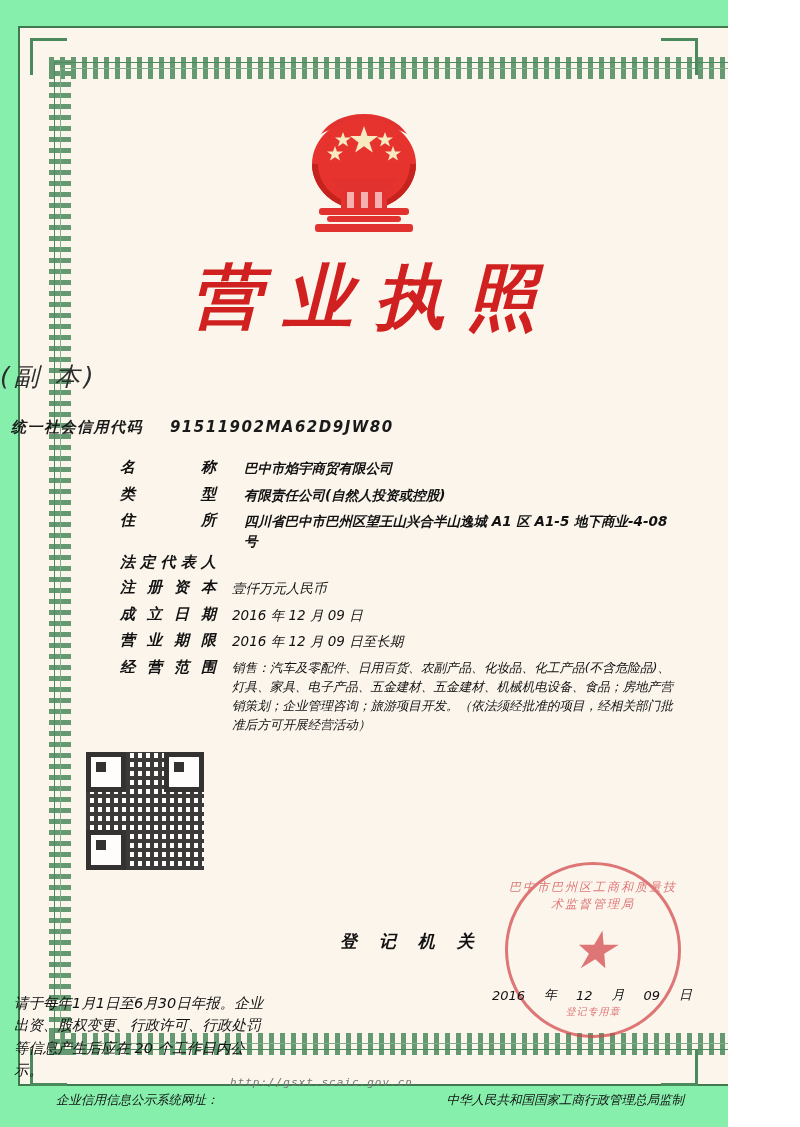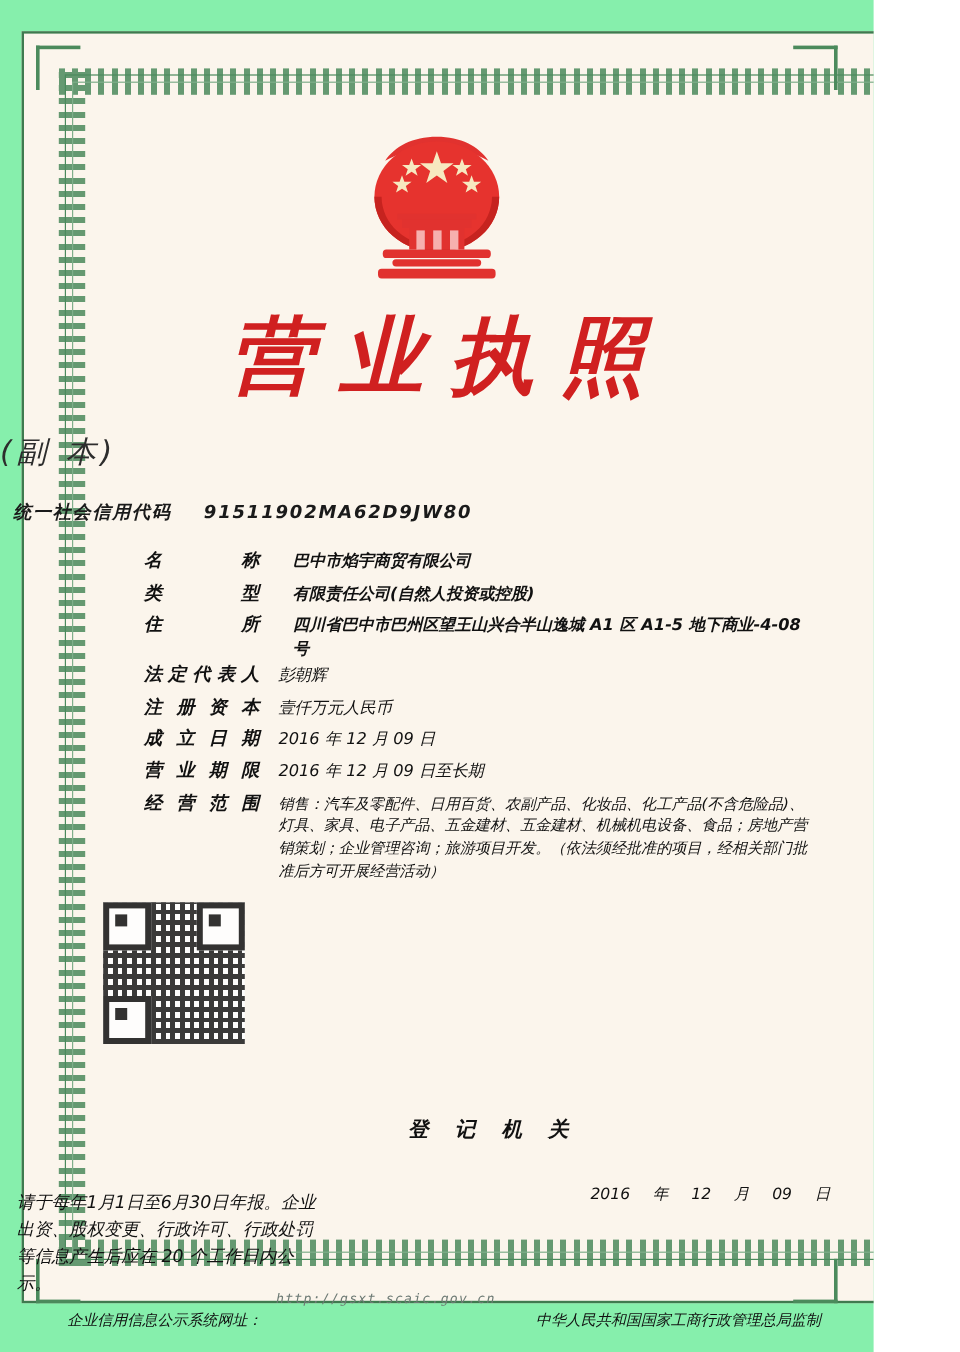--- a/index.html
+++ b/index.html
@@ -366,21 +366,20 @@
     </div>
 
     <div class="row">
       <div class="label spread">
         <span>法</span>
         <span>定</span>
         <span>代</span>
         <span>表</span>
         <span>人</span>
       </div>
-      <div class="value">彭朝辉</div>
     </div>
 
     <div class="row">
       <div class="label spread">
         <span>注</span>
         <span>册</span>
         <span>资</span>
         <span>本</span>
       </div>
       <div class="value">壹仟万元人民币</div>
@@ -425,20 +424,25 @@
     <div class="qr-eye tr">
         <i></i>
       </div>
     <div class="qr-eye bl">
         <i></i>
       </div>
   </div>
 
   <div class="registrar">登 记 机 关</div>
 
+  <div class="seal">
+    <div class="seal-top">巴中市巴州区工商和质量技术监督管理局</div>
+    <div class="star">★</div>
+    <div class="seal-bottom">登记专用章</div>
+  </div>
 
   <div class="issue-date">
     <span class="seg">2016</span>
     <span class="seg">年</span>
     <span class="seg">12</span>
     <span class="seg">月</span>
     <span class="seg">09</span>
     <span class="seg">日</span>
   </div>
 

